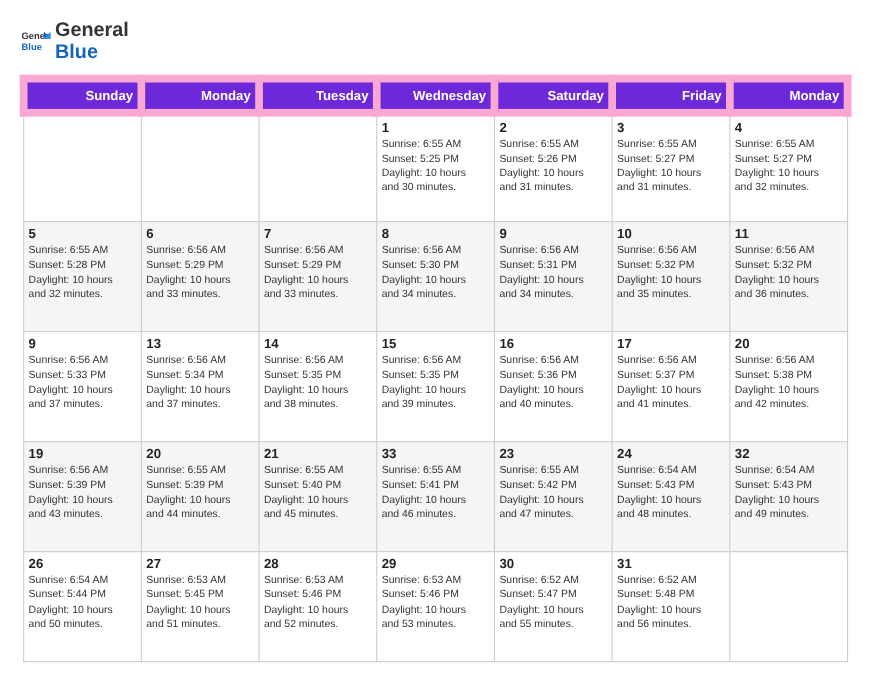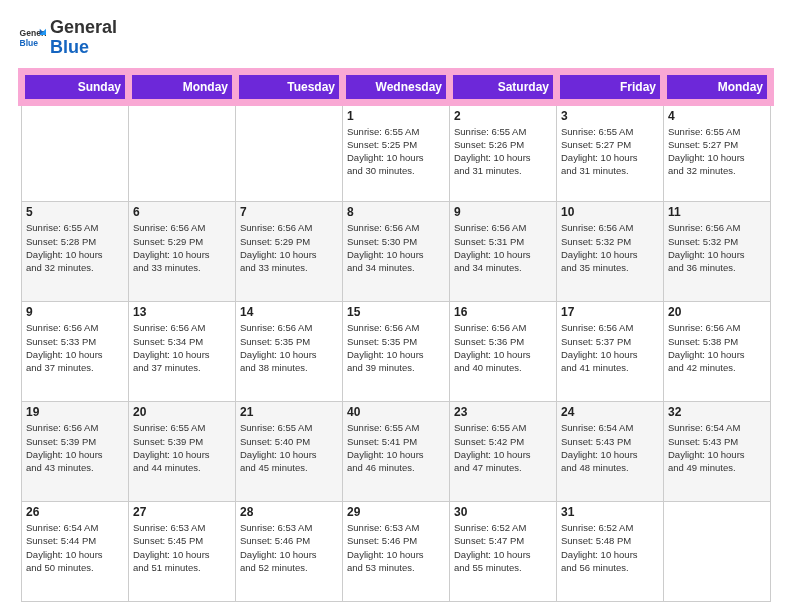--- a/index.html
+++ b/index.html
@@ -283,21 +283,21 @@
 and 44 minutes.</div>
           </td>
           <td>
             <span class="day-num">21</span>
             <div class="day-info" style="white-space: pre-line;">Sunrise: 6:55 AM
 Sunset: 5:40 PM
 Daylight: 10 hours
 and 45 minutes.</div>
           </td>
           <td>
-            <span class="day-num">40</span>
+            <span class="day-num">33</span>
             <div class="day-info" style="white-space: pre-line;">Sunrise: 6:55 AM
 Sunset: 5:41 PM
 Daylight: 10 hours
 and 46 minutes.</div>
           </td>
           <td>
             <span class="day-num">23</span>
             <div class="day-info" style="white-space: pre-line;">Sunrise: 6:55 AM
 Sunset: 5:42 PM
 Daylight: 10 hours

